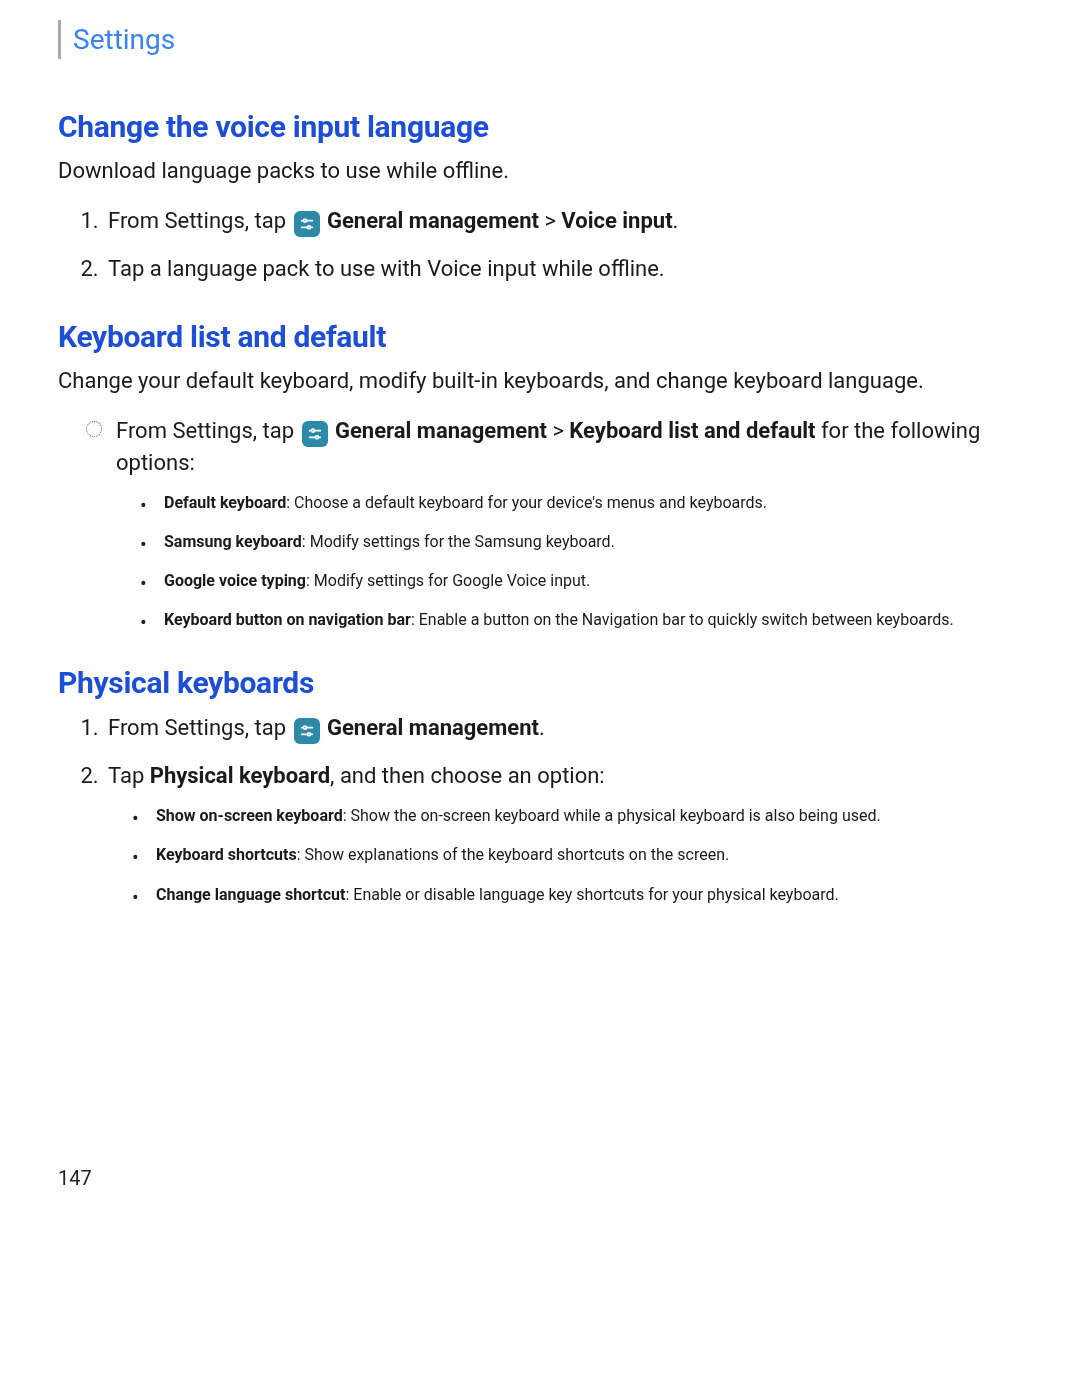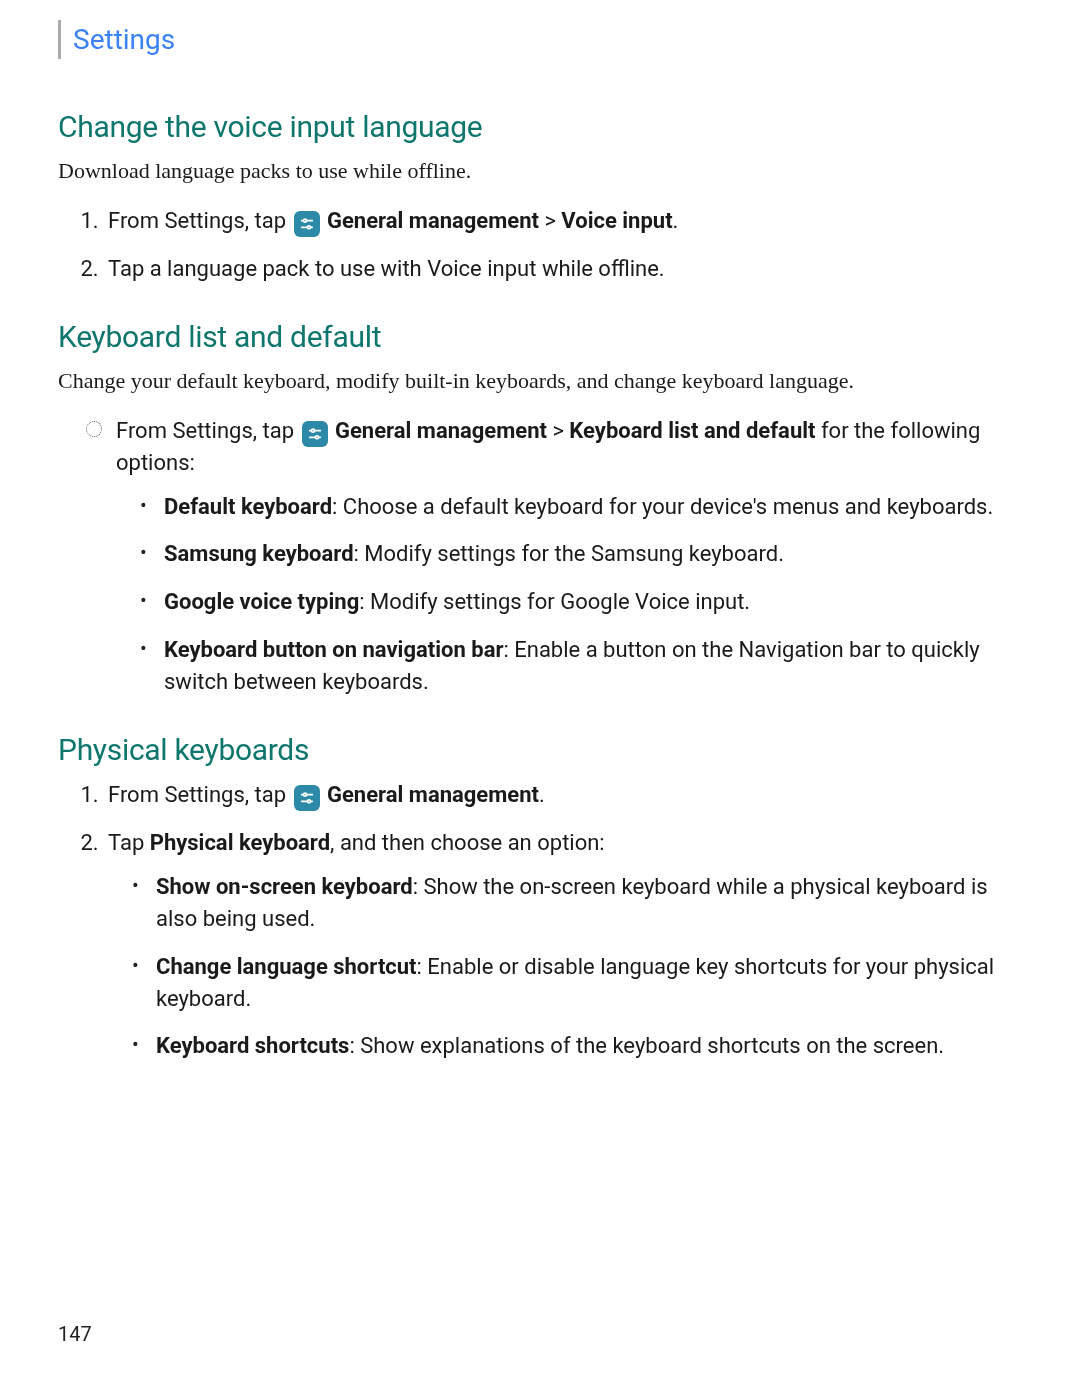--- a/index.html
+++ b/index.html
@@ -18,31 +18,30 @@
     font-size: 28px;
     color: #3b82f6;
     font-weight: 400;
     border-left: 3px solid #aaa;
     padding-left: 12px;
     margin-bottom: 50px;
     line-height: 1.4;
   }
   h2 {
     font-size: 30px;
-    font-weight: 400;
+    font-weight: 700;
     margin: 0 0 12px 0;
     letter-spacing: -0.3px;
-    color: #0f766e;
+    color: #1d4ed8;
   }
   p {
     font-size: 22px;
     line-height: 1.4;
     margin: 0 0 18px 0;
     font-weight: 400;
-    font-family: Liberation Serif, serif;
   }
   ol {
     margin: 0 0 24px 0;
     padding-left: 46px;
     font-size: 22px;
     line-height: 1.45;
   }
   ol li {
     margin-bottom: 16px;
     padding-left: 4px;
@@ -67,21 +66,21 @@
     top: 6px;
     width: 14px;
     height: 14px;
     border: 1.5px dotted #555;
     border-radius: 50%;
   }
   ul.dot {
     list-style: none;
     margin: 12px 0 0 0;
     padding-left: 38px;
-    font-size: 22px;
+    font-size: 16px;
     line-height: 1.45;
   }
   ul.dot > li {
     position: relative;
     padding-left: 10px;
     margin-bottom: 16px;
   }
   ul.dot > li::before {
     content: "•";
     position: absolute;
@@ -175,21 +174,21 @@
               <circle cx="9" cy="7" r="2.2" fill="#2c8aa8"></circle>
               <line x1="4" y1="17" x2="20" y2="17"></line>
               <circle cx="15" cy="17" r="2.2" fill="#2c8aa8"></circle>
             </svg>
           </span> <strong>General management</strong><span>.</span>
       </li>
       <li>
         <span>Tap </span><strong>Physical keyboard</strong><span>, and then choose an option:</span>
         <ul class="dot">
           <li><strong>Show on-screen keyboard</strong><span>: Show the on-screen keyboard while a physical keyboard is also being used.</span></li>
+          <li><strong>Keyboard shortcuts</strong><span>: Show explanations of the keyboard shortcuts on the screen.</span></li>
           <li><strong>Change language shortcut</strong><span>: Enable or disable language key shortcuts for your physical keyboard.</span></li>
-          <li><strong>Keyboard shortcuts</strong><span>: Show explanations of the keyboard shortcuts on the screen.</span></li>
         </ul>
       </li>
     </ol>
   </div>
 
   <div class="page-number">147</div>
 </div>
 
 </body></html>

